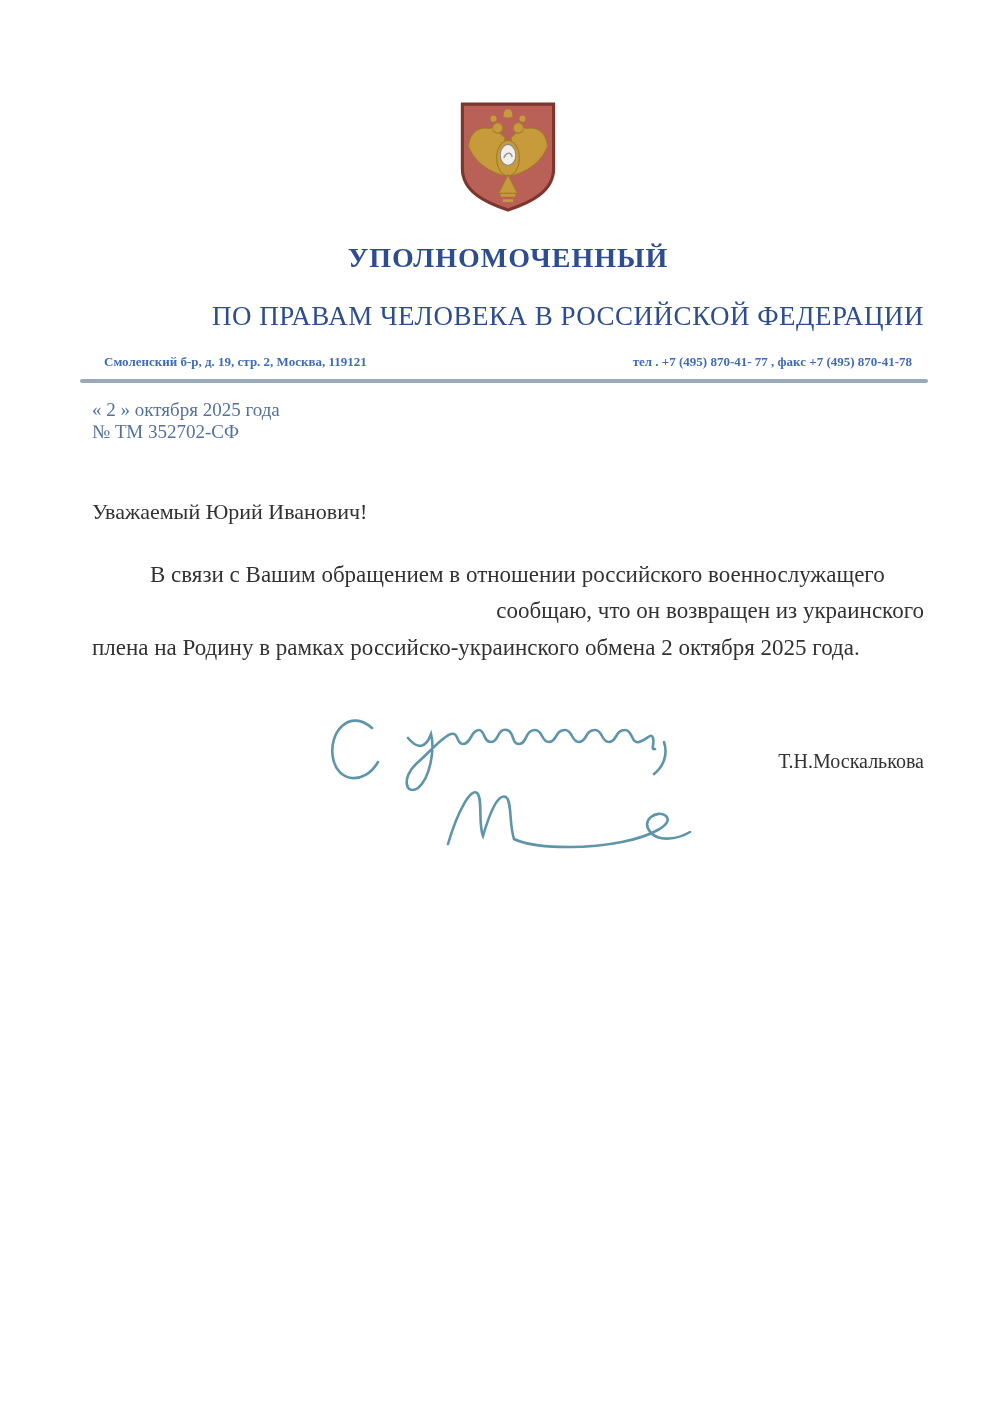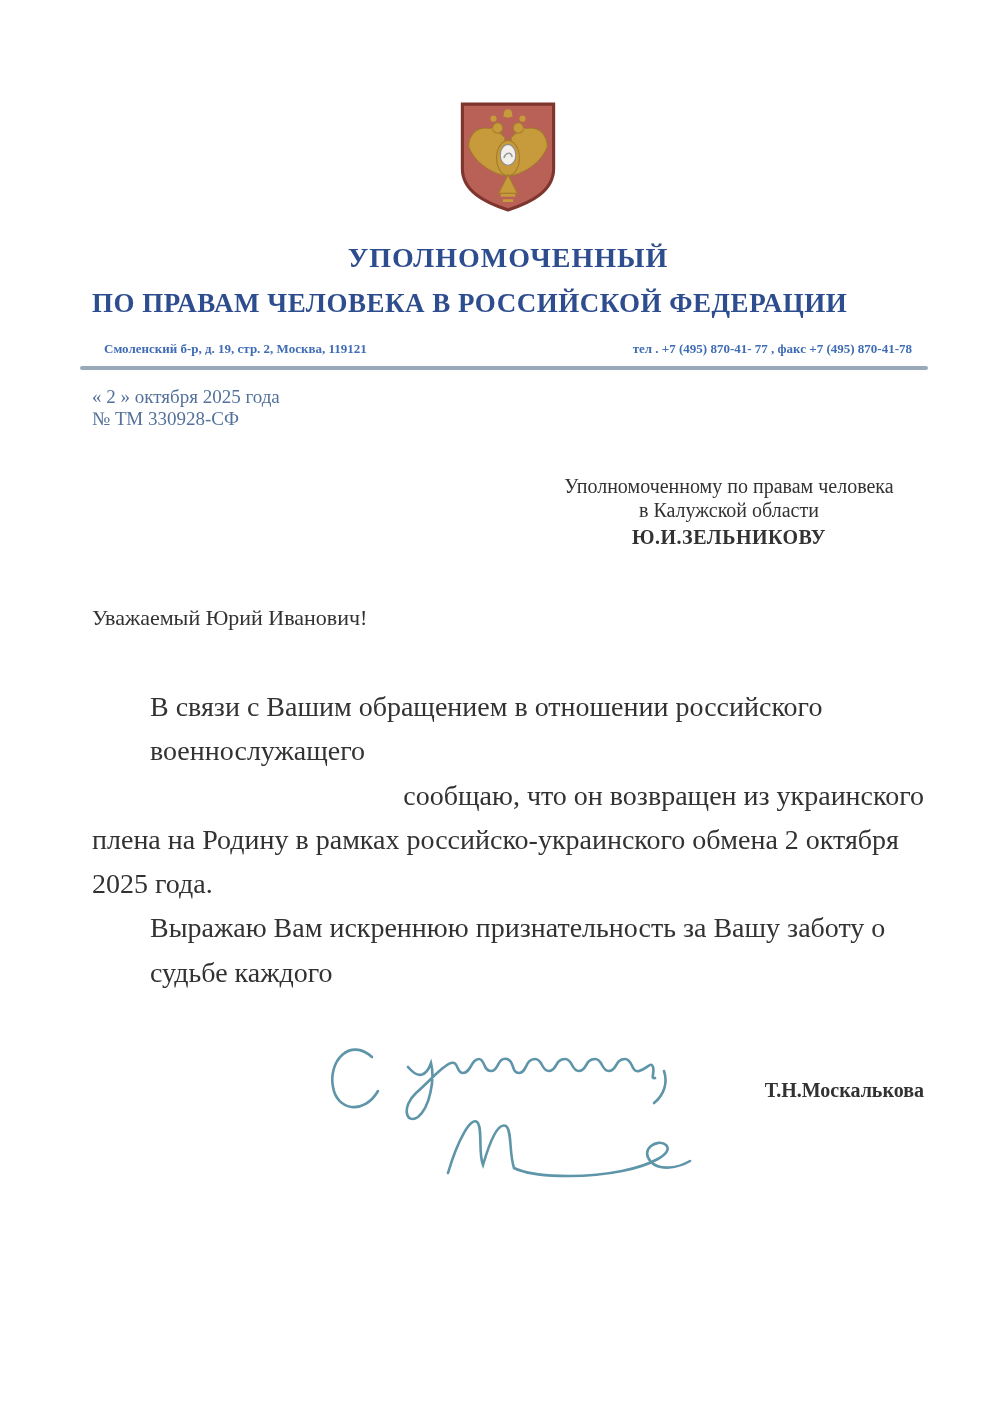--- a/index.html
+++ b/index.html
@@ -24,22 +24,22 @@
   
   .emblem-wrap{text-align:center;}
   .emblem-wrap svg{width:104px;height:112px;}
   
   .lh-title1{
     margin-top:26px;text-align:center;
     font-size:28px;font-weight:bold;color:var(--navy);
     letter-spacing:1px;
   }
   .lh-title2{
-    margin-top:14px;text-align:left;
-    font-size:27px;font-weight:bold;color:var(--navy);
+    margin-top:27px;text-align:right;
+    font-size:27px;font-weight:normal;color:var(--navy);
     letter-spacing:0.5px;white-space:nowrap;
   }
   
   .contacts{
     margin-top:22px;
     display:flex;justify-content:space-between;align-items:flex-start;
     font-size:13px;font-weight:bold;color:var(--blue);
     padding:0 12px 0 12px;
   }
   .rule{
@@ -64,39 +64,39 @@
   }
   .recipient .r-name{font-weight:bold;letter-spacing:0.5px;margin-top:2px;}
   
   .salutation{
     margin-top:56px;
     text-align:left;
     font-size:22px;color:var(--ink);
   }
   
   .body-text{
-    margin-top:54px;
-    font-size:28px;color:var(--ink);
+    margin-top:32px;
+    font-size:23px;color:var(--ink);
     line-height:1.58;
   }
   .line-indent{padding-left:58px;}
   .line-right{text-align:right;}
   
   .sig-block{
     position:relative;
     margin-top:26px;
     height:190px;
   }
   .sig-block svg{
     position:absolute;left:228px;top:0;
     width:380px;height:168px;
   }
   .sig-name{
     position:absolute;right:0;top:58px;
-    font-size:20px;color:var(--ink);font-weight:bold;
+    font-size:20px;color:var(--ink);
   }
 </style>
 </head>
 <body>
 
 <div class="page">
 
   <div class="emblem-wrap">
     <svg viewBox="0 0 100 108" aria-hidden="true">
 
@@ -129,36 +129,30 @@
 
   <div class="contacts">
     <span>Смоленский б-р, д. 19, стр. 2, Москва, 119121</span>
     <span>тел . +7 (495) 870-41- 77 , факс +7 (495) 870-41-78</span>
   </div>
 
   <div class="rule"></div>
 
   <div class="meta-row">
     <span>« 2 » октября 2025 года</span>
-    <span>№ ТМ 330928-СФ</span>
+    <span>№ ТМ 352702-СФ</span>
   </div>
 
-  <div class="recipient">
-    <div>Уполномоченному по правам человека</div>
-    <div>в Калужской области</div>
-    <div class="r-name">Ю.И.ЗЕЛЬНИКОВУ</div>
-  </div>
 
   <div class="salutation">Уважаемый Юрий Иванович!</div>
 
   <div class="body-text">
     <div class="line-indent">В связи с Вашим обращением в отношении российского военнослужащего</div>
     <div class="line-right">сообщаю, что он возвращен из украинского</div>
     <div>плена на Родину в рамках российско-украинского обмена 2 октября 2025 года.</div>
-    <div class="line-indent">Выражаю Вам искреннюю признательность за Вашу заботу о судьбе каждого</div>
   </div>
 
   <div class="sig-block">
     <svg viewBox="0 0 380 168" aria-hidden="true">
       <g fill="none" stroke="#5e95a8" stroke-width="2.6" stroke-linecap="round">
 
         <path d="M52,36 C30,16 8,40 13,66 C17,90 44,94 58,70"></path>
 
         <path d="M88,46 C98,58 106,56 111,42 C115,58 110,86 98,96 C86,104 81,86 96,72 C112,58 123,44 131,42 C139,40 136,52 143,52 C151,52 151,38 159,38 C165,38 163,50 171,50 C179,50 177,36 187,38 C195,40 191,52 199,52 C207,52 205,38 215,38 C223,38 221,50 229,50 C237,50 235,38 245,38 C253,38 251,50 259,50 C267,50 265,38 275,38 C283,38 281,50 289,50 C297,50 295,38 305,38 C313,38 311,52 319,50 C327,48 331,40 333,46 C335,52 330,58 335,57"></path>
 

